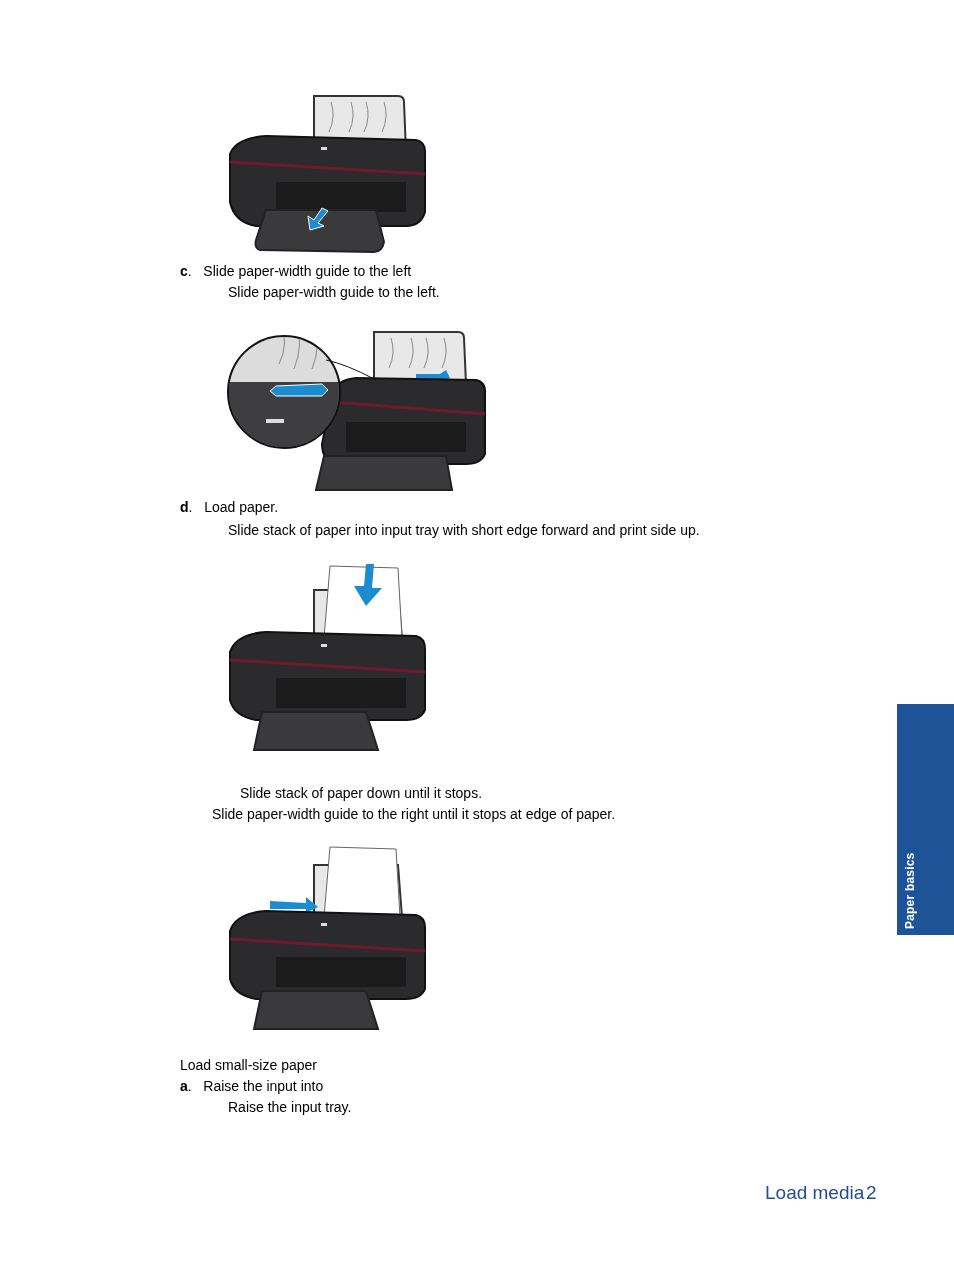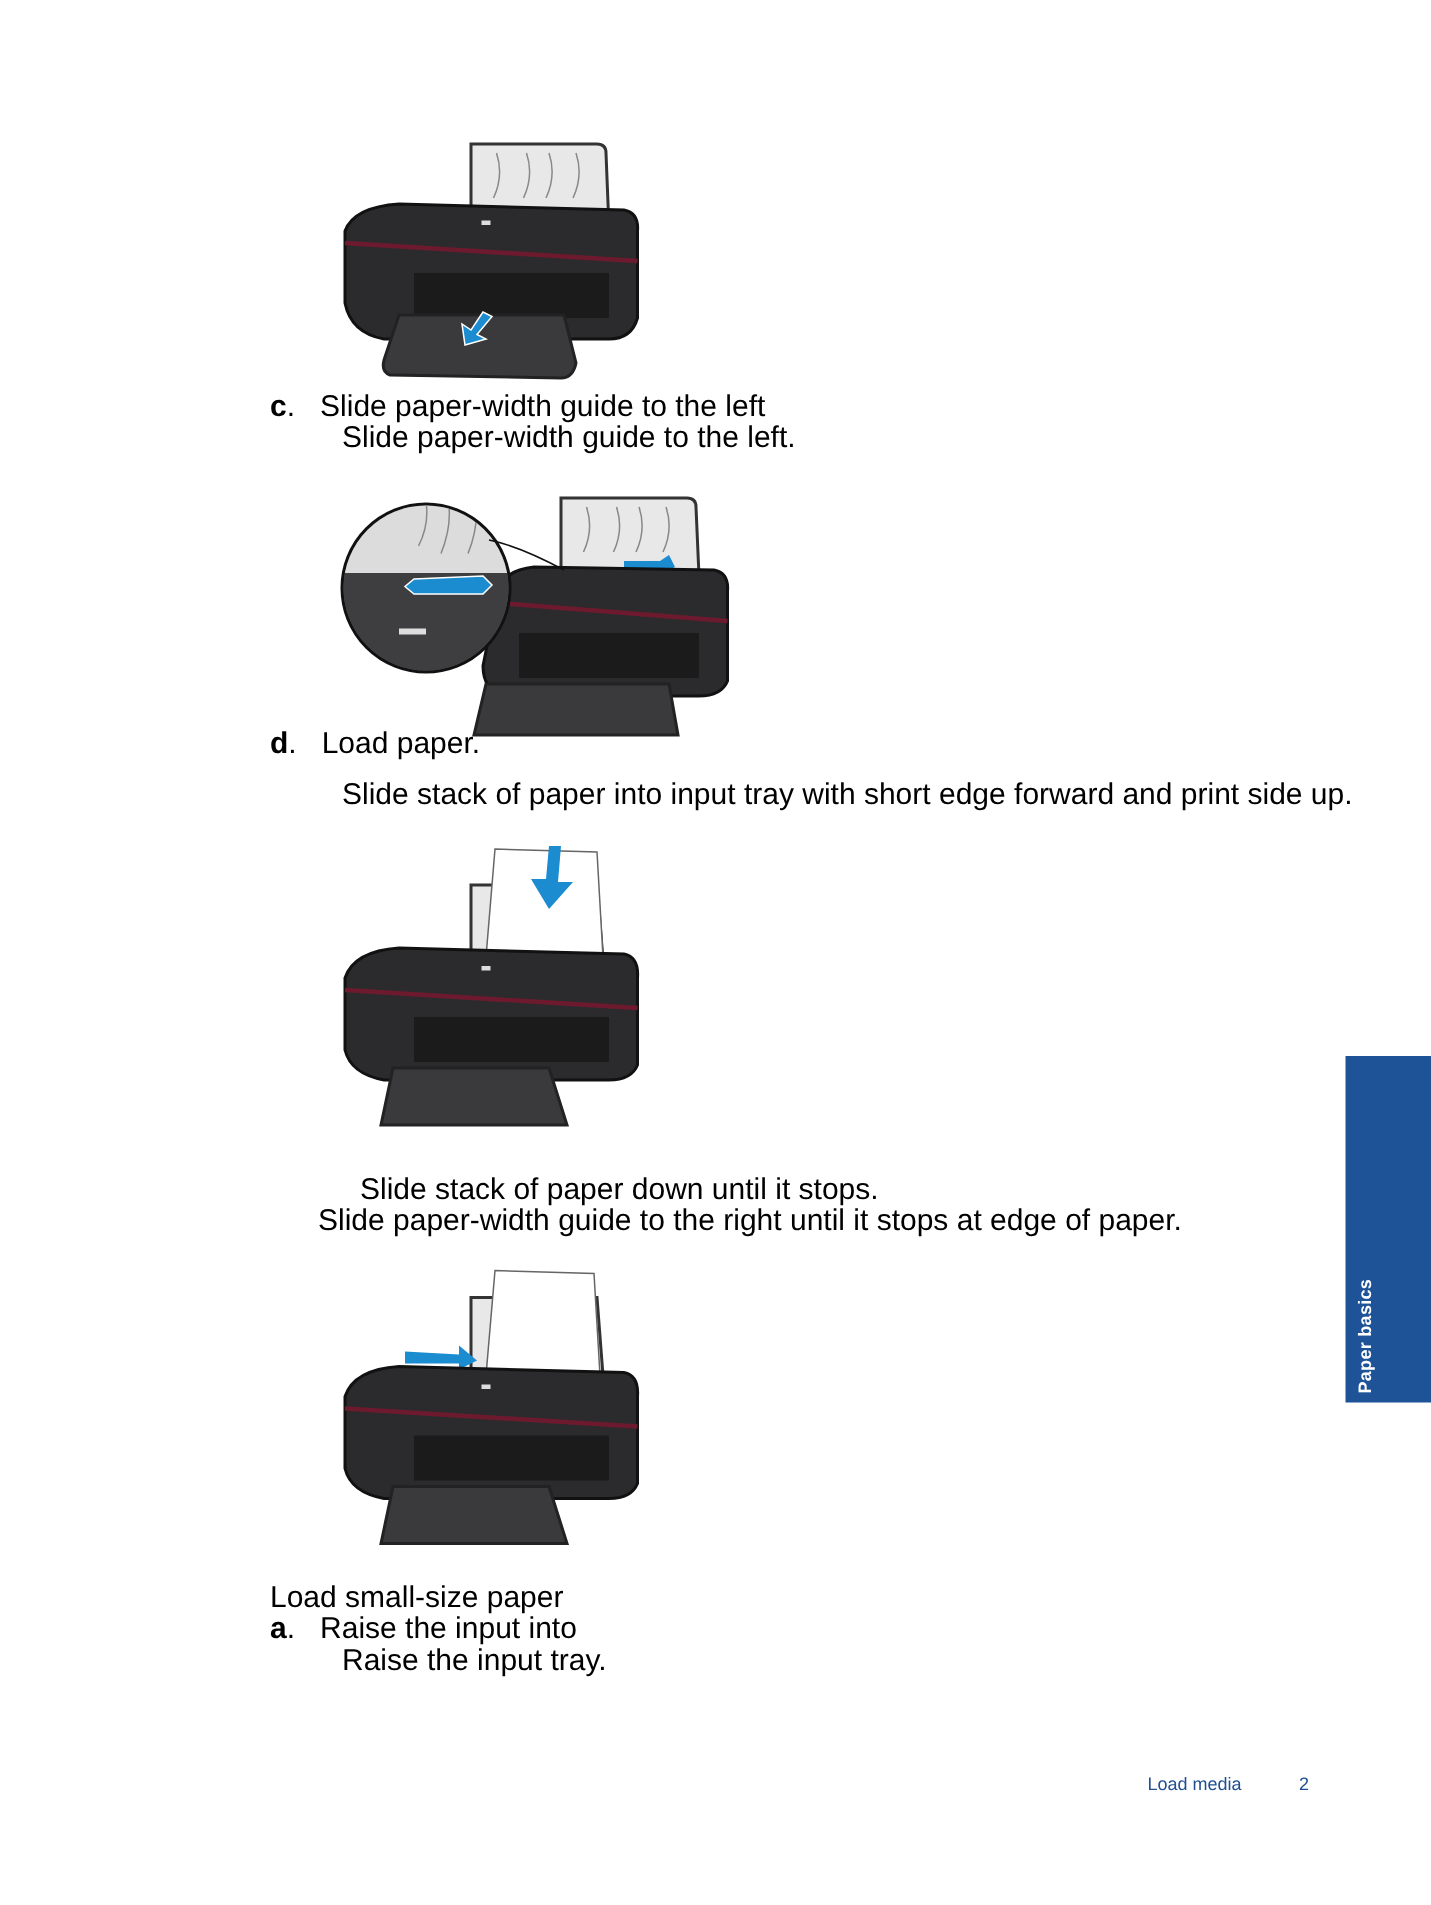--- a/index.html
+++ b/index.html
@@ -1,25 +1,25 @@
 <!DOCTYPE html>
 <html><head>
 <meta charset="utf-8">
 <style>
   html, body { margin:0; padding:0; background:#ffffff; }
   body { width:954px; height:1270px; position:relative; overflow:hidden;
          font-family:"Liberation Sans", sans-serif; color:#000; }
-  .txt { position:absolute; font-size:20px; line-height:16px; white-space:nowrap; }
+  .txt { position:absolute; font-size:14px; line-height:16px; white-space:nowrap; }
   .step-letter { font-weight:bold; }
   .bold { font-weight:normal; }
   .fig { position:absolute; }
   .tab { position:absolute; left:897px; top:704px; width:57px; height:231px; background:#1f5398; }
   .tab-label { position:absolute; left:903px; top:929px; transform-origin:0 0; transform:rotate(-90deg);
                color:#fff; font-size:12px; font-weight:bold; white-space:nowrap; letter-spacing:0.2px; }
-  .footer { position:absolute; top:1182px; font-size:12px; color:#1f4f91; }
+  .footer { position:absolute; top:1182px; font-size:19px; color:#1f4f91; }
 </style>
 </head>
 <body>
 
 <svg class="fig" style="left:226px;top:92px" width="202" height="164" viewBox="0 0 202 164">
   <path d="M88 4 L172 4 Q178 4 178 10 L180 60 L88 60 Z" fill="#e8e8e8" stroke="#333" stroke-width="2"></path>
   <path d="M105 10 q5 15 -2 30 M125 10 q5 15 -2 30 M140 10 q5 15 -2 30 M158 10 q5 15 -2 30" stroke="#888" fill="none"></path>
   <path d="M4 62 Q10 46 40 44 L190 48 Q200 50 199 62 L199 120 Q195 134 180 134 L30 134 Q8 130 4 110 Z" fill="#2b2b2d" stroke="#111" stroke-width="2"></path>
   <path d="M4 70 L199 82" stroke="#6e1a2e" stroke-width="3"></path>
   <rect x="95" y="55" width="6" height="3" fill="#ddd"></rect>
@@ -48,21 +48,21 @@
   <g clip-path="url(#cc)">
     <rect x="0" y="0" width="120" height="58" fill="#dcdcdc"></rect>
     <path d="M55 0 q8 20 -2 40 M70 0 q8 20 -2 45 M88 0 q8 20 -2 45" stroke="#888" fill="none"></path>
     <rect x="0" y="58" width="120" height="70" fill="#3e3e40"></rect>
     <path d="M50 62 L96 60 L102 66 L96 72 L50 72 L44 67 Z" fill="#1a8ccf" stroke="#fff" stroke-width="1"></path>
     <rect x="40" y="95" width="18" height="4" fill="#ddd"></rect>
   </g>
   <path d="M100 36 Q120 40 150 56" stroke="#111" fill="none"></path>
 </svg>
 
-<div class="txt" style="left:180px;top:488px">
+<div class="txt" style="left:180px;top:499px">
   <span class="step-letter">d</span><span>.</span>&nbsp;&nbsp;&nbsp;<span>Load paper.</span>
 </div>
 <div class="txt" style="left:228px;top:522px">Slide stack of paper into input tray with short edge forward and print side up.</div>
 
 <svg class="fig" style="left:226px;top:560px" width="202" height="196" viewBox="0 0 202 196">
   <path d="M88 30 L172 30 L176 80 L88 80 Z" fill="#e8e8e8" stroke="#333" stroke-width="2"></path>
   <path d="M104 6 L172 8 L176 78 L98 78 Z" fill="#fff" stroke="#666"></path>
   <path d="M140 4 L148 4 L146 28 L156 28 L140 46 L128 26 L138 26 Z" fill="#1a8ccf"></path>
   <path d="M4 92 Q10 74 40 72 L190 76 Q200 78 199 92 L199 150 Q195 160 180 160 L30 160 Q8 156 4 140 Z" fill="#2b2b2d" stroke="#111" stroke-width="2"></path>
   <path d="M4 100 L199 112" stroke="#6e1a2e" stroke-width="3"></path>

